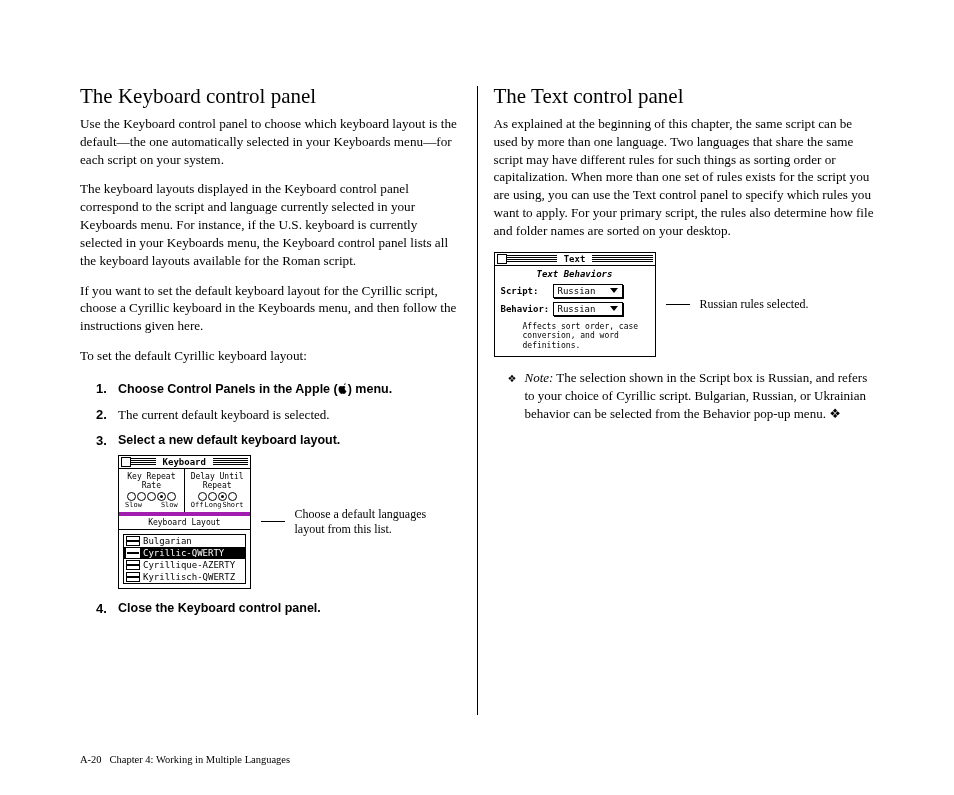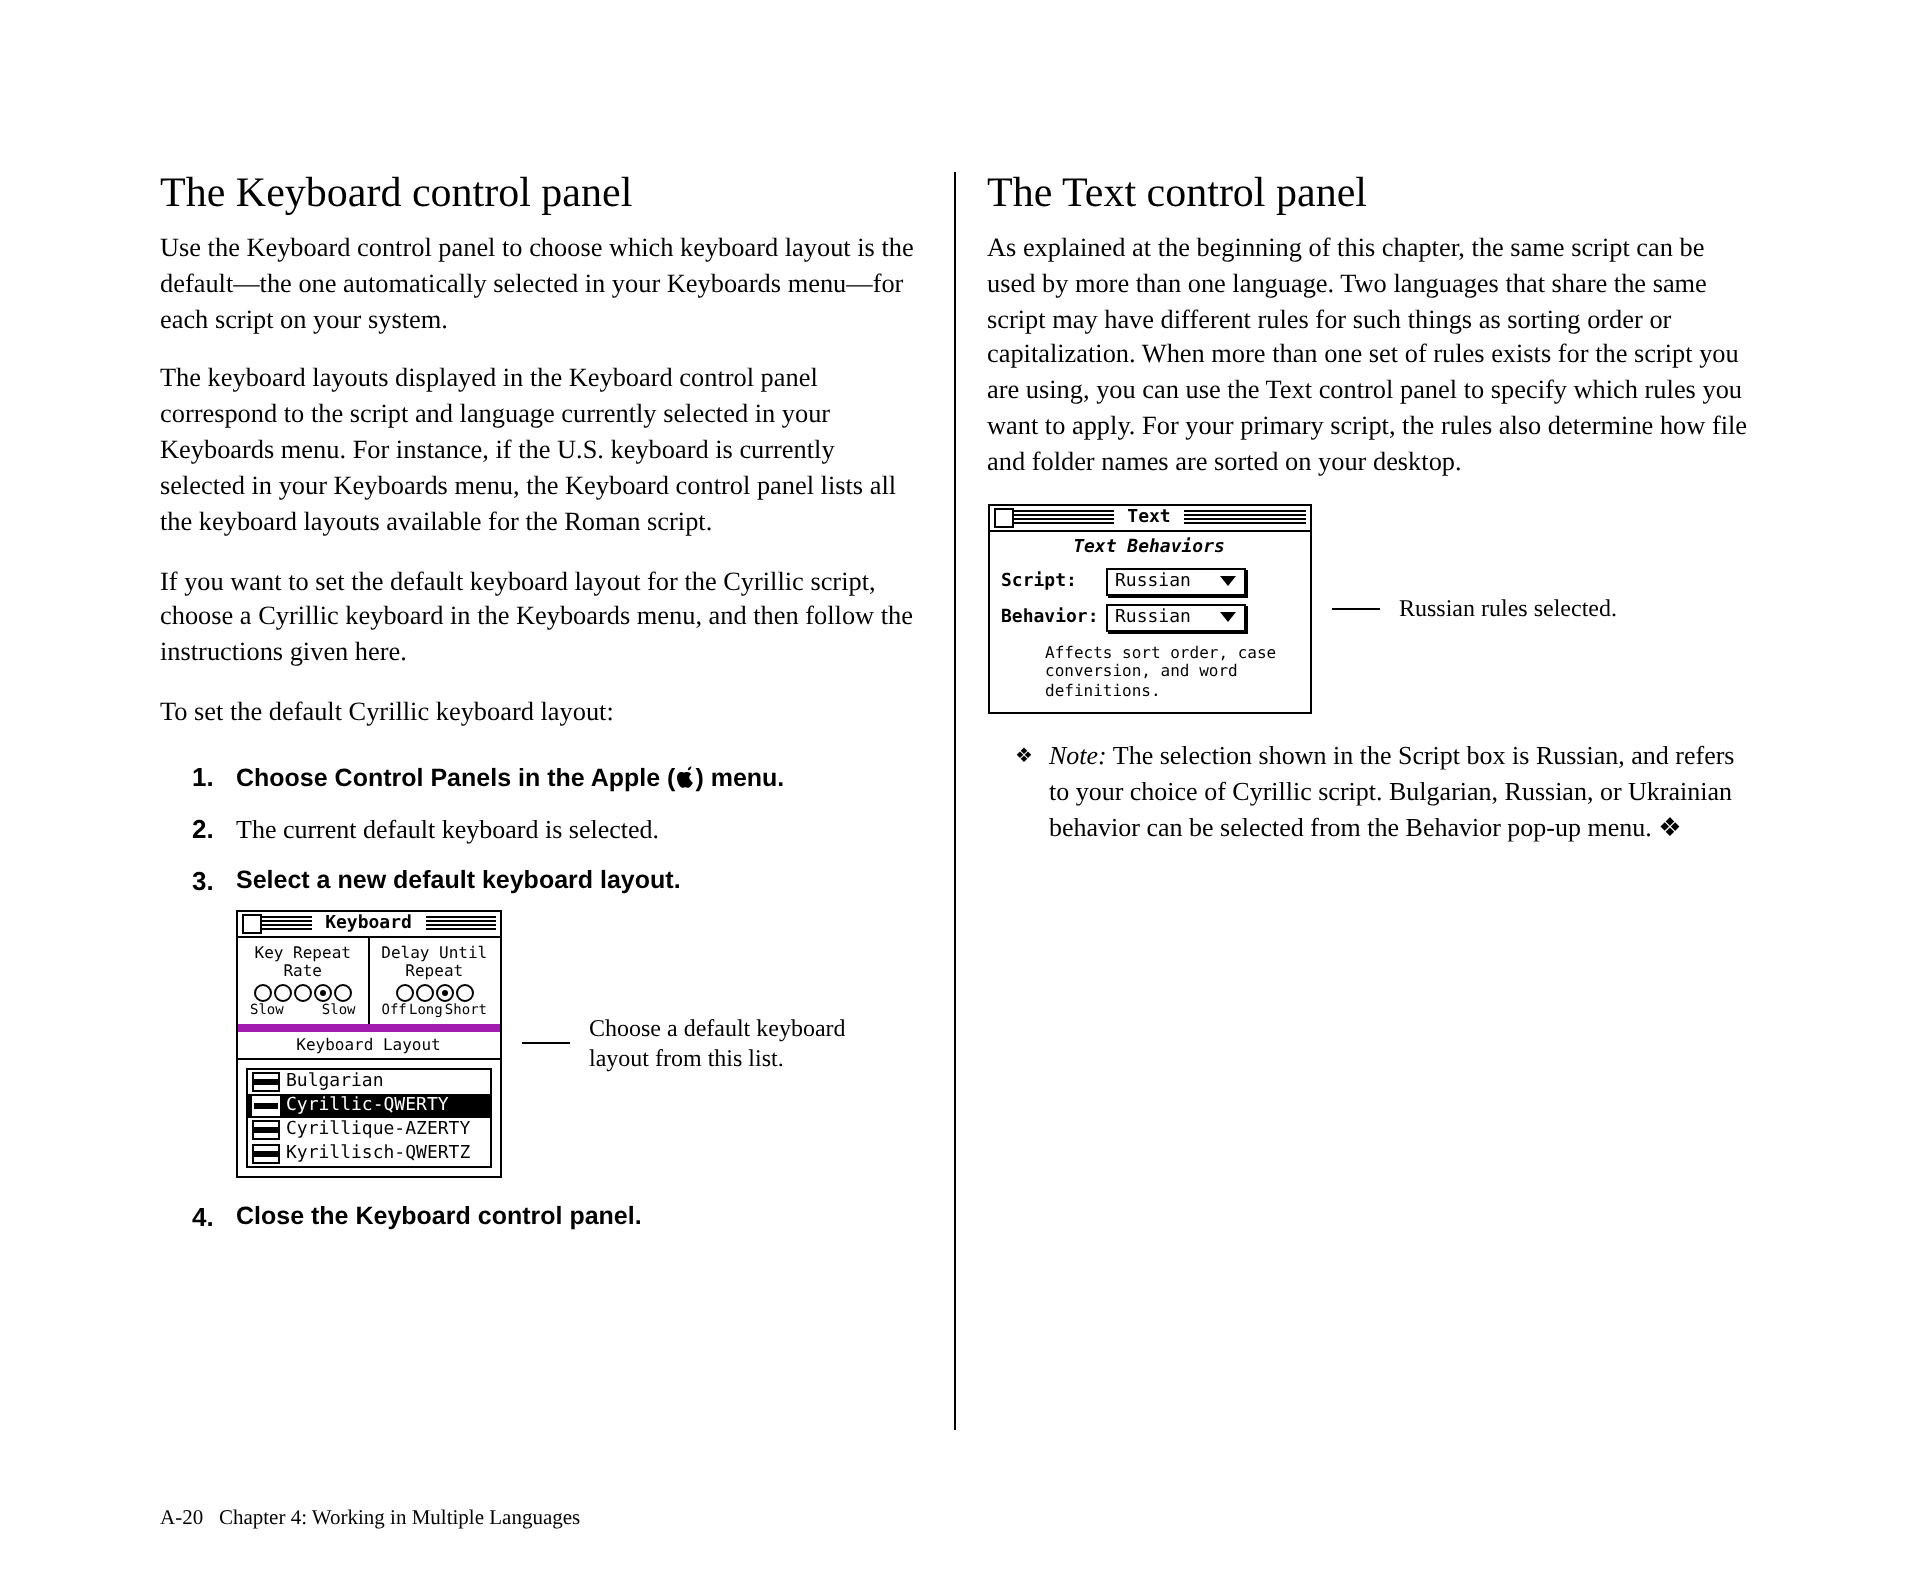--- a/index.html
+++ b/index.html
@@ -269,21 +269,21 @@
                   <span class="flag"></span>
                   <span>Cyrillique-AZERTY</span>
                 </div>
               <div class="row">
                   <span class="flag"></span>
                   <span>Kyrillisch-QWERTZ</span>
                 </div>
             </div>
           </div>
           <div class="leader"></div>
-          <div class="callout">Choose a default keyboard layout from this list.</div>
+          <div class="callout">Choose a default languages layout from this list.</div>
         </div>
       </li>
       <li>
         <div class="step-title">Close the Keyboard control panel.</div>
       </li>
     </ol>
 
   </div>
 
   <div class="divider"></div>

